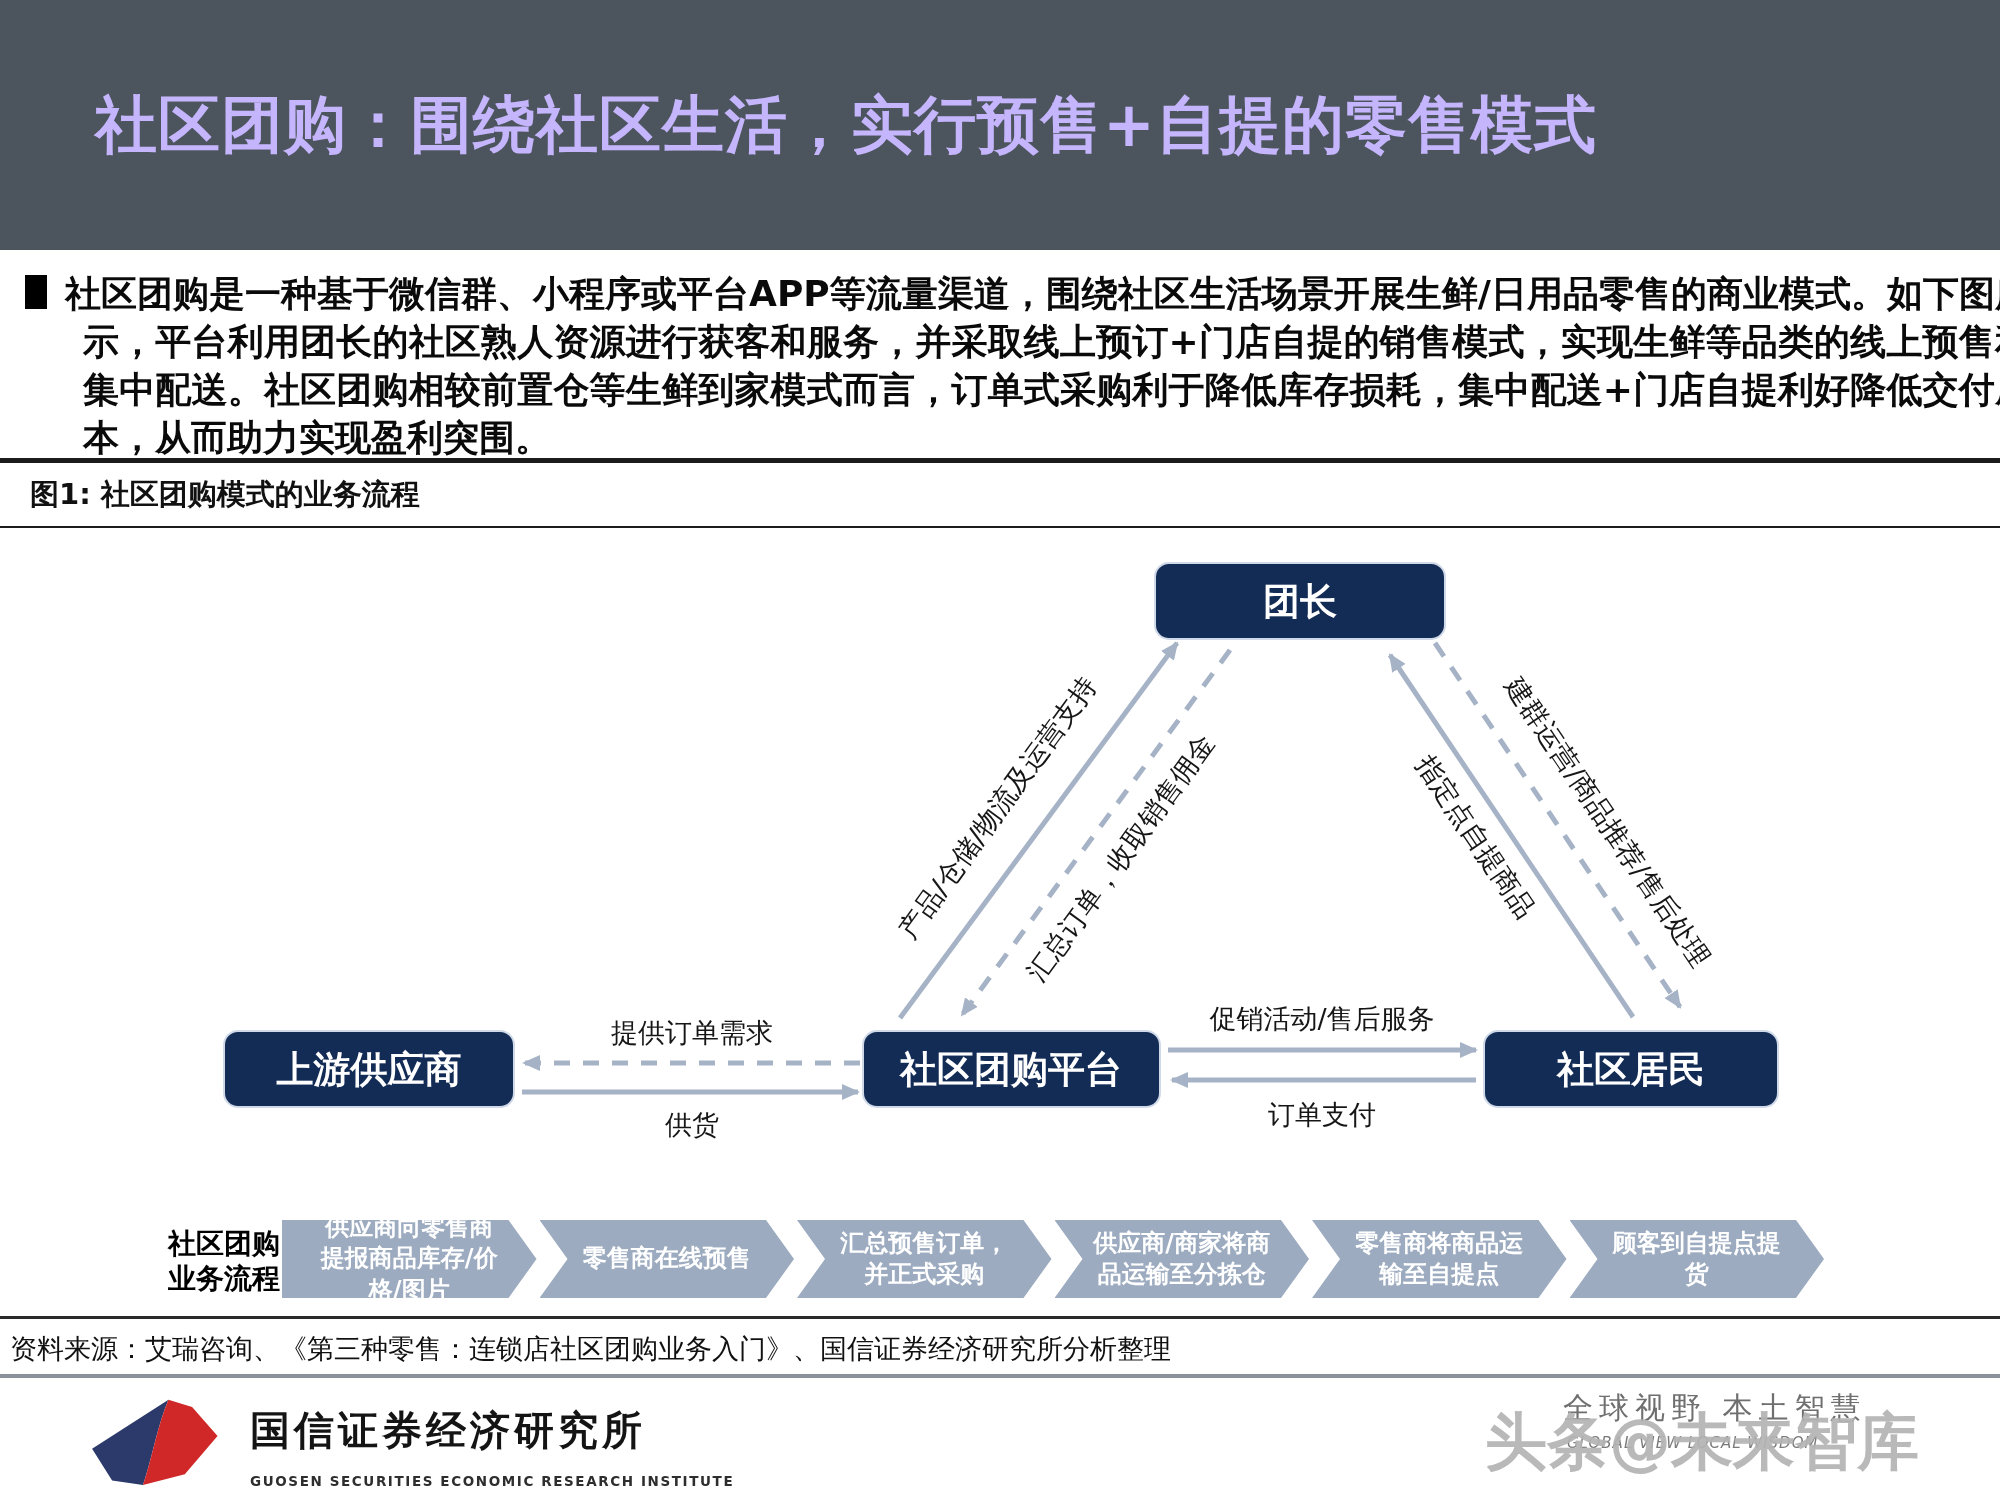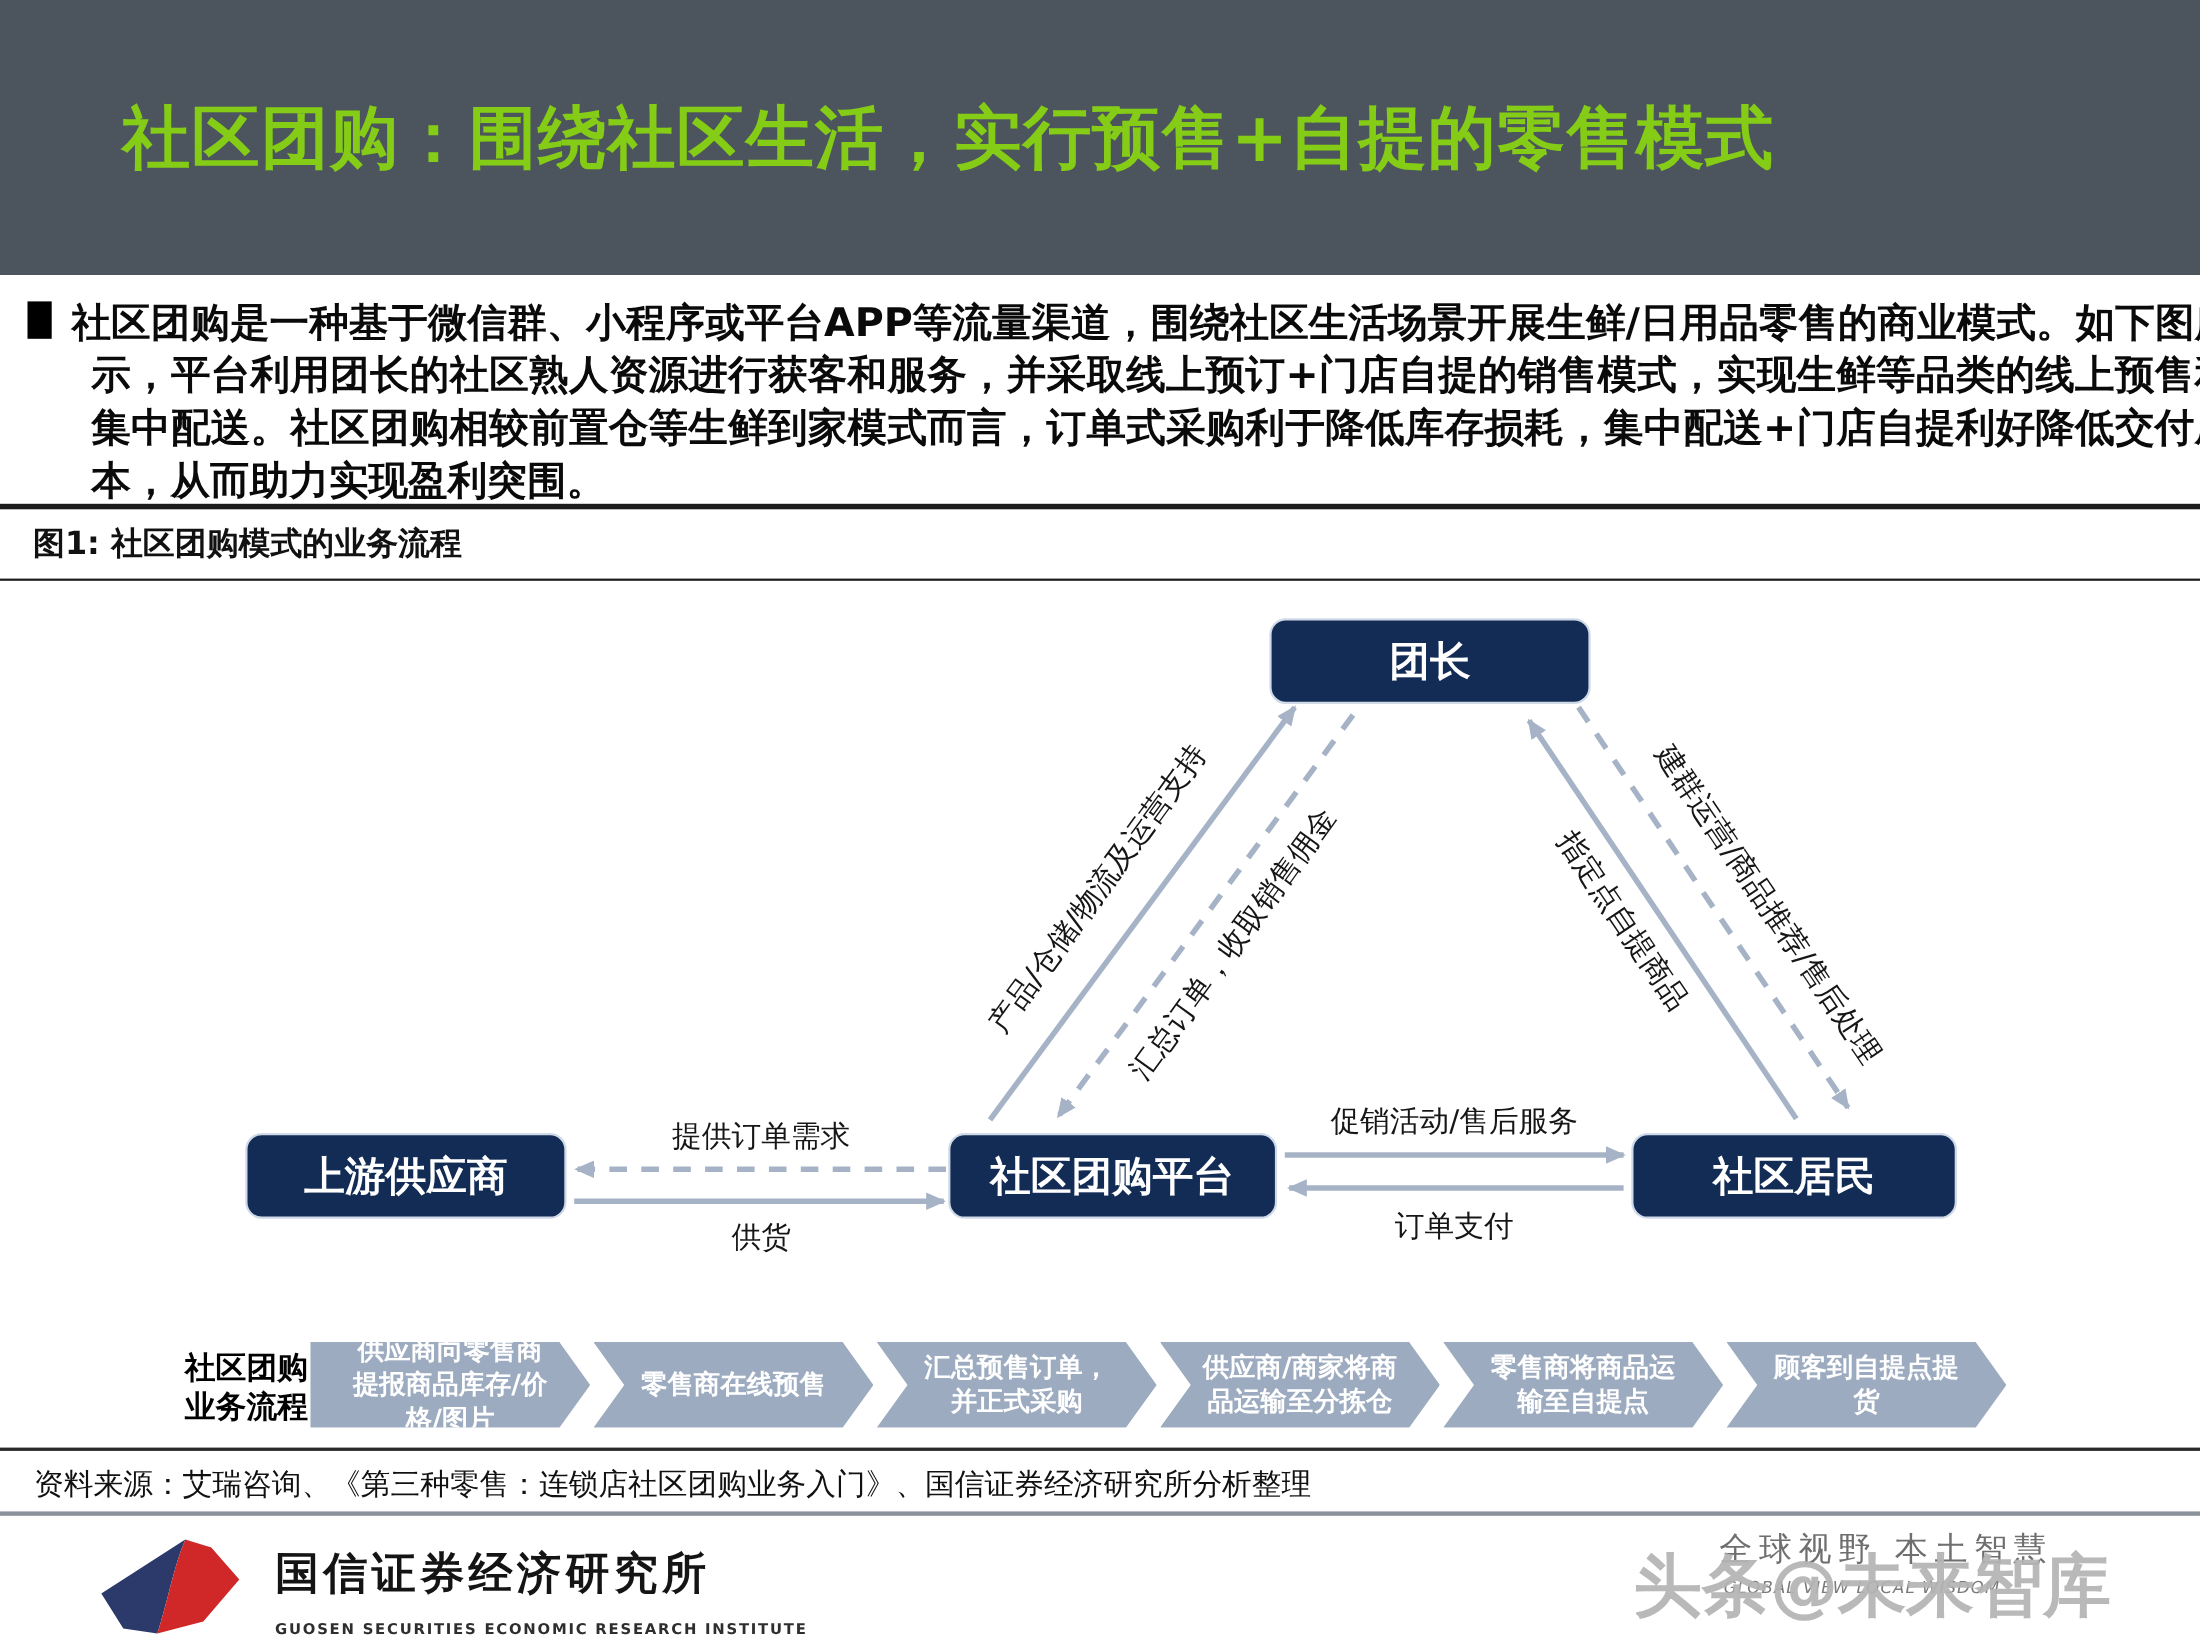--- a/index.html
+++ b/index.html
@@ -2,21 +2,21 @@
 <html><head>
 <meta charset="utf-8">
 <style>
   html,body { margin:0; padding:0; background:#ffffff; }
   .page {
     position:relative; width:2000px; height:1500px; background:#ffffff;
     font-family:"DejaVu Sans","Liberation Sans",sans-serif; overflow:hidden; color:#111;
   }
   
   .header { position:absolute; top:0; left:0; width:2000px; height:250px; background:#4c555d; display:flex; align-items:center; }
-  .header .title { color:#84cc16; font-size:62px; font-weight:700; padding-left:95px; letter-spacing:1px;margin-left:16px; }
+  .header .title { color:#c4b5fd; font-size:62px; font-weight:700; padding-left:95px; letter-spacing:1px; }
   
   .summary { position:absolute; top:270px; left:25px; width:1948px; font-size:36px; font-weight:700;
              color:#0a0a0a; line-height:1.33; padding-left:58px; text-indent:-58px; text-align:justify; }
   .bullet { display:inline-block; width:22px; height:34px; background:#000; margin-right:18px; vertical-align:-3px; }
   
   .fig-caption-row { position:absolute; top:458px; left:0; width:2000px; height:70px; box-sizing:border-box;
                      border-top:5px solid #1c1c1c; border-bottom:2px solid #1c1c1c;
                      display:flex; align-items:center; padding-left:30px; font-size:29px; font-weight:700; }
   
   .diagram { position:absolute; top:530px; left:0; width:2000px; height:690px; }
@@ -27,21 +27,21 @@
   .flow-label { position:absolute; top:1226px; left:146px; width:134px; font-size:28px; font-weight:800;
                 line-height:1.25; text-align:right; color:#000; }
   .flow { position:absolute; top:1220px; left:282px; width:1545px; height:78px; display:flex; }
   .flow .step { flex:1 1 0; margin-right:3px; background:#9cabbf; color:#ffffff; font-weight:700; font-size:24px;
                 line-height:1.3; display:flex; align-items:center; justify-content:center; text-align:center;
                 padding:0 32px; box-sizing:border-box;
                 clip-path:polygon(0 0, calc(100% - 28px) 0, 100% 50%, calc(100% - 28px) 100%, 0 100%, 28px 50%); }
   .flow .step:first-child { clip-path:polygon(0 0, calc(100% - 28px) 0, 100% 50%, calc(100% - 28px) 100%, 0 100%); }
   
   .rule-top { position:absolute; top:1316px; left:0; width:2000px; border-top:3px solid #2a2a2a; }
-  .source { position:absolute; top:1331px; left:31px; font-size:27px; font-weight:500; color:#111; }
+  .source { position:absolute; top:1331px; left:10px; font-size:27px; font-weight:500; color:#111; }
   .rule-bottom { position:absolute; top:1374px; left:0; width:2000px; height:4px; background:#8b919a; }
   
   .footer-logo { position:absolute; left:78px; top:1396px; display:flex; align-items:center; }
   .logo-gem { width:150px; height:100px; margin-right:22px; }
   .logo-cn { font-size:40px; font-weight:800; color:#141414; letter-spacing:4px; }
   .logo-en { font-size:13.5px; font-weight:700; color:#2e2e2e; letter-spacing:1.6px; margin-top:15px; }
   
   .watermark { position:absolute; right:45px; top:1392px; width:470px; height:95px;text-align:center; }
   .wm-sub-cn { position:absolute; left:78px; top:-4px; font-size:30px; color:#6f6f6f; letter-spacing:6px; }
   .wm-sub-en { position:absolute; left:82px; top:42px; font-size:15px; font-style:italic; color:#7a7a7a; letter-spacing:1px; }

